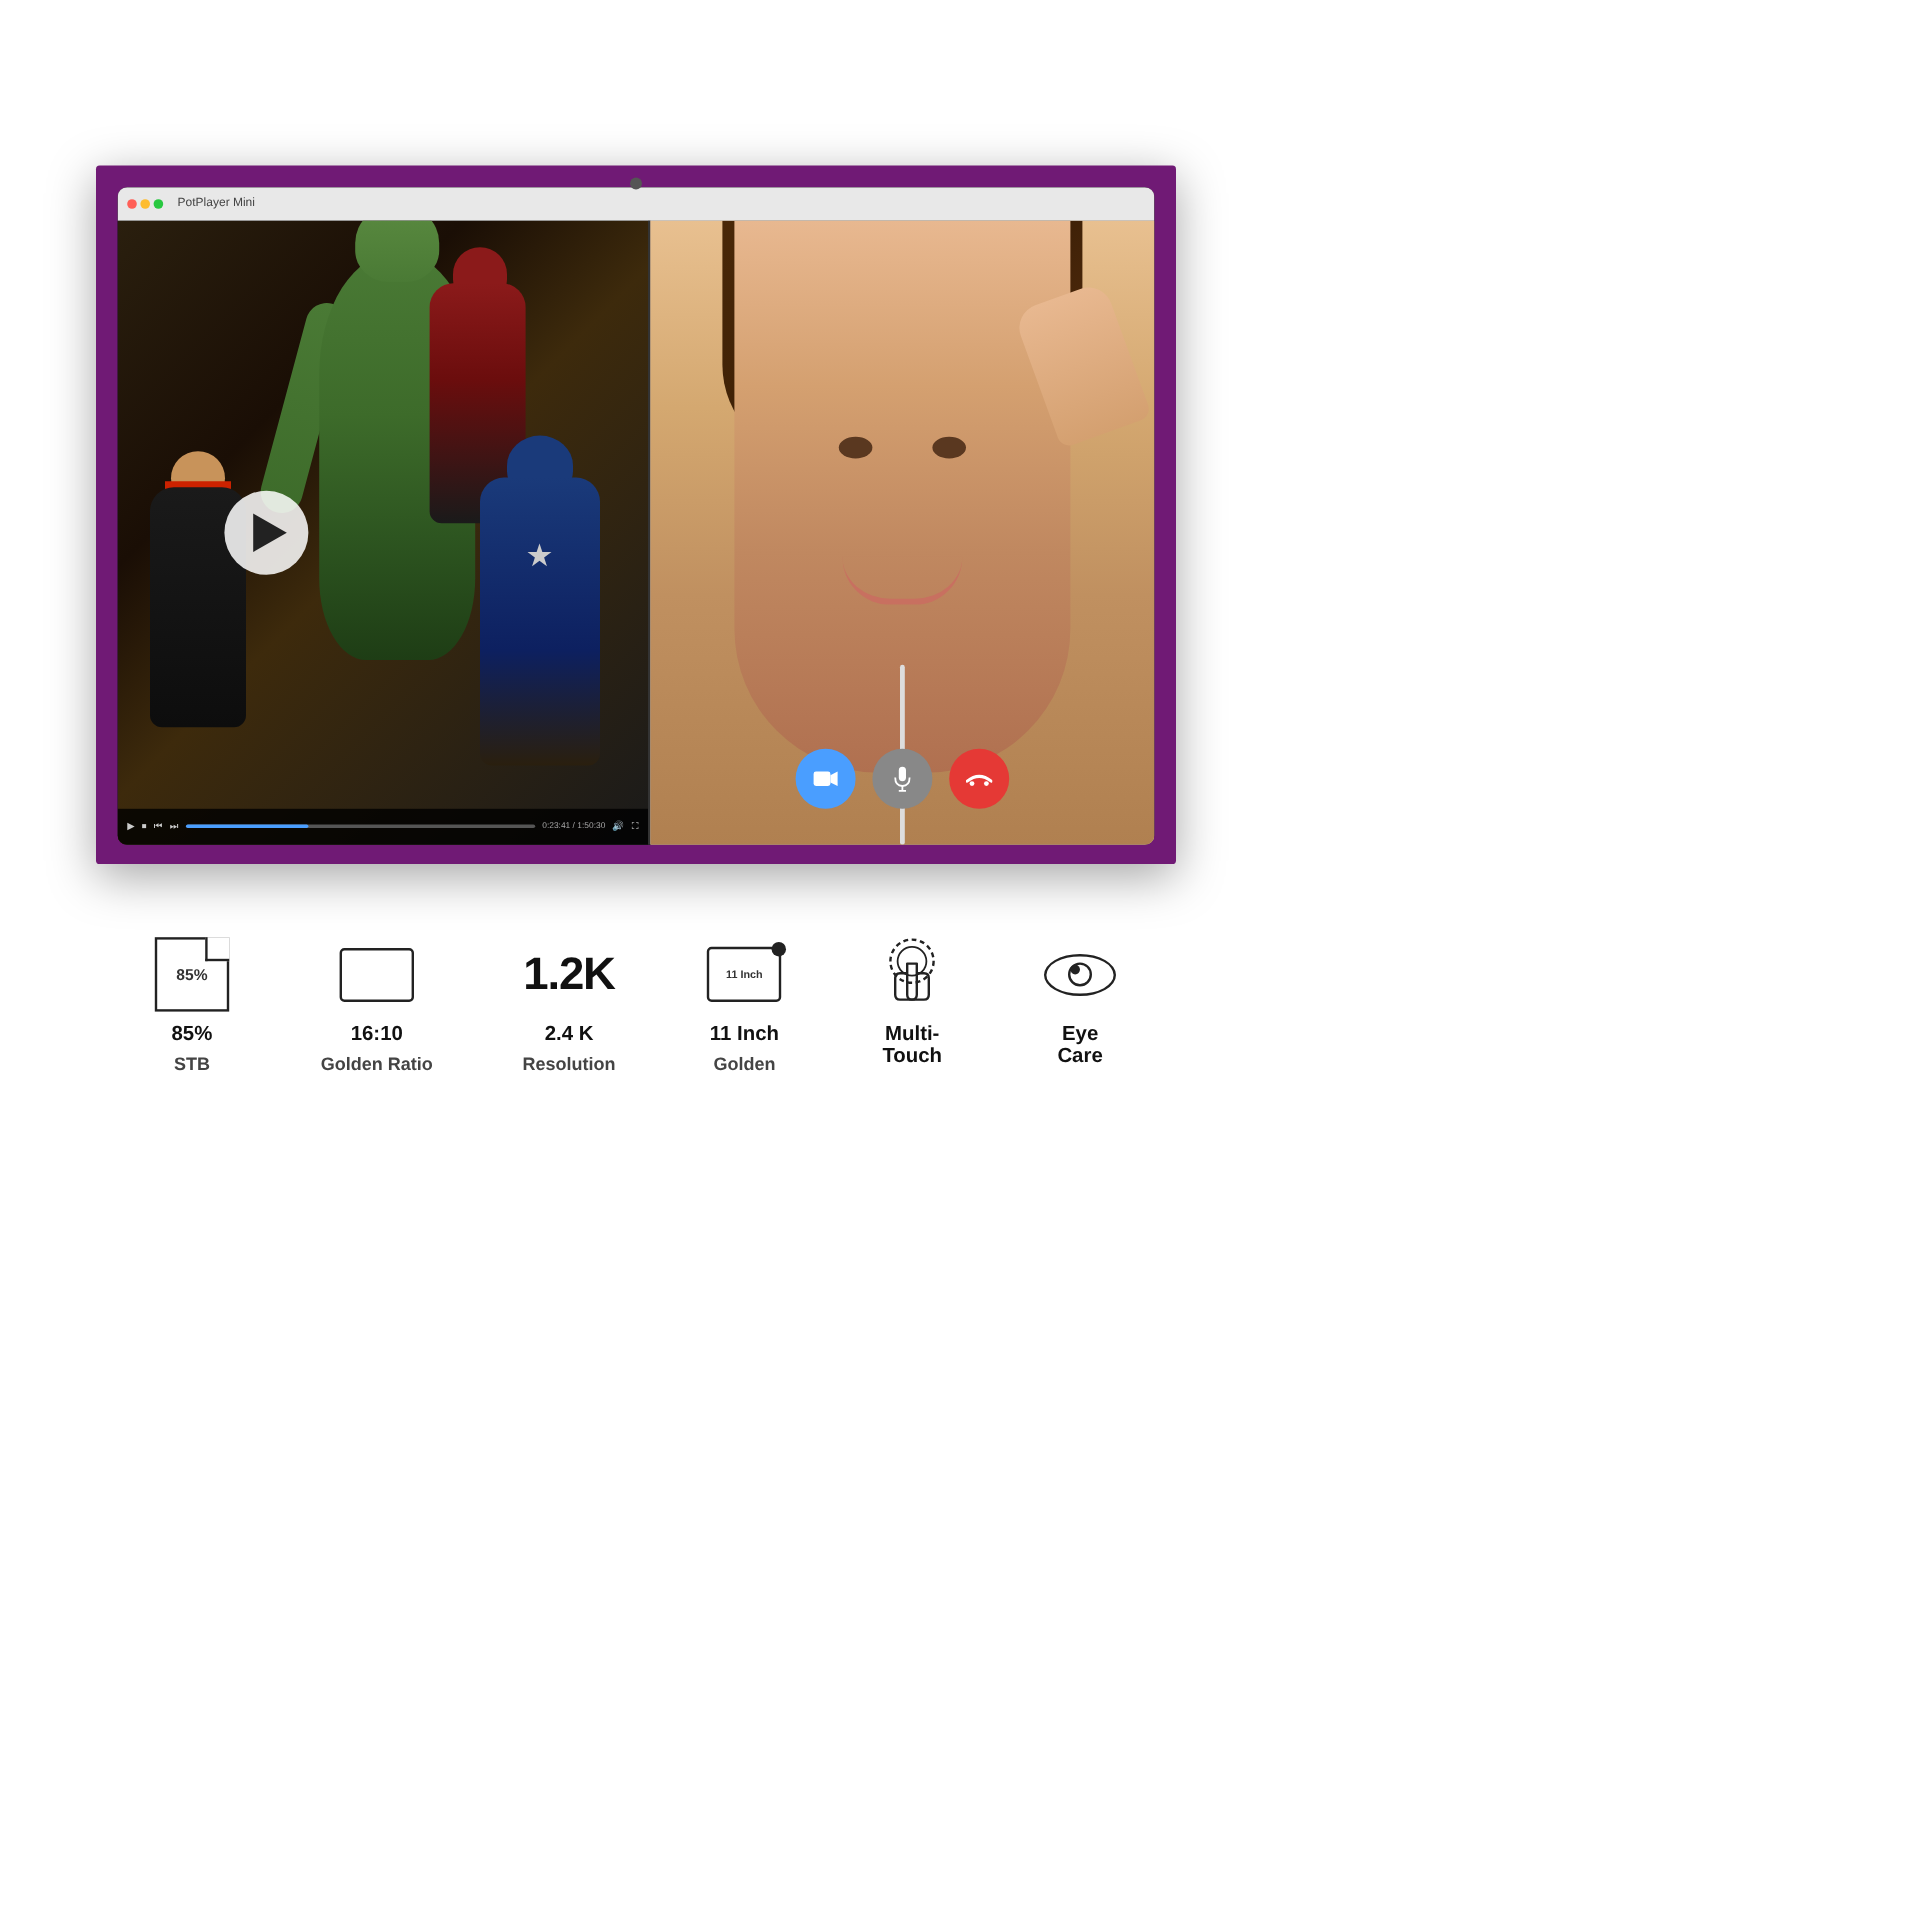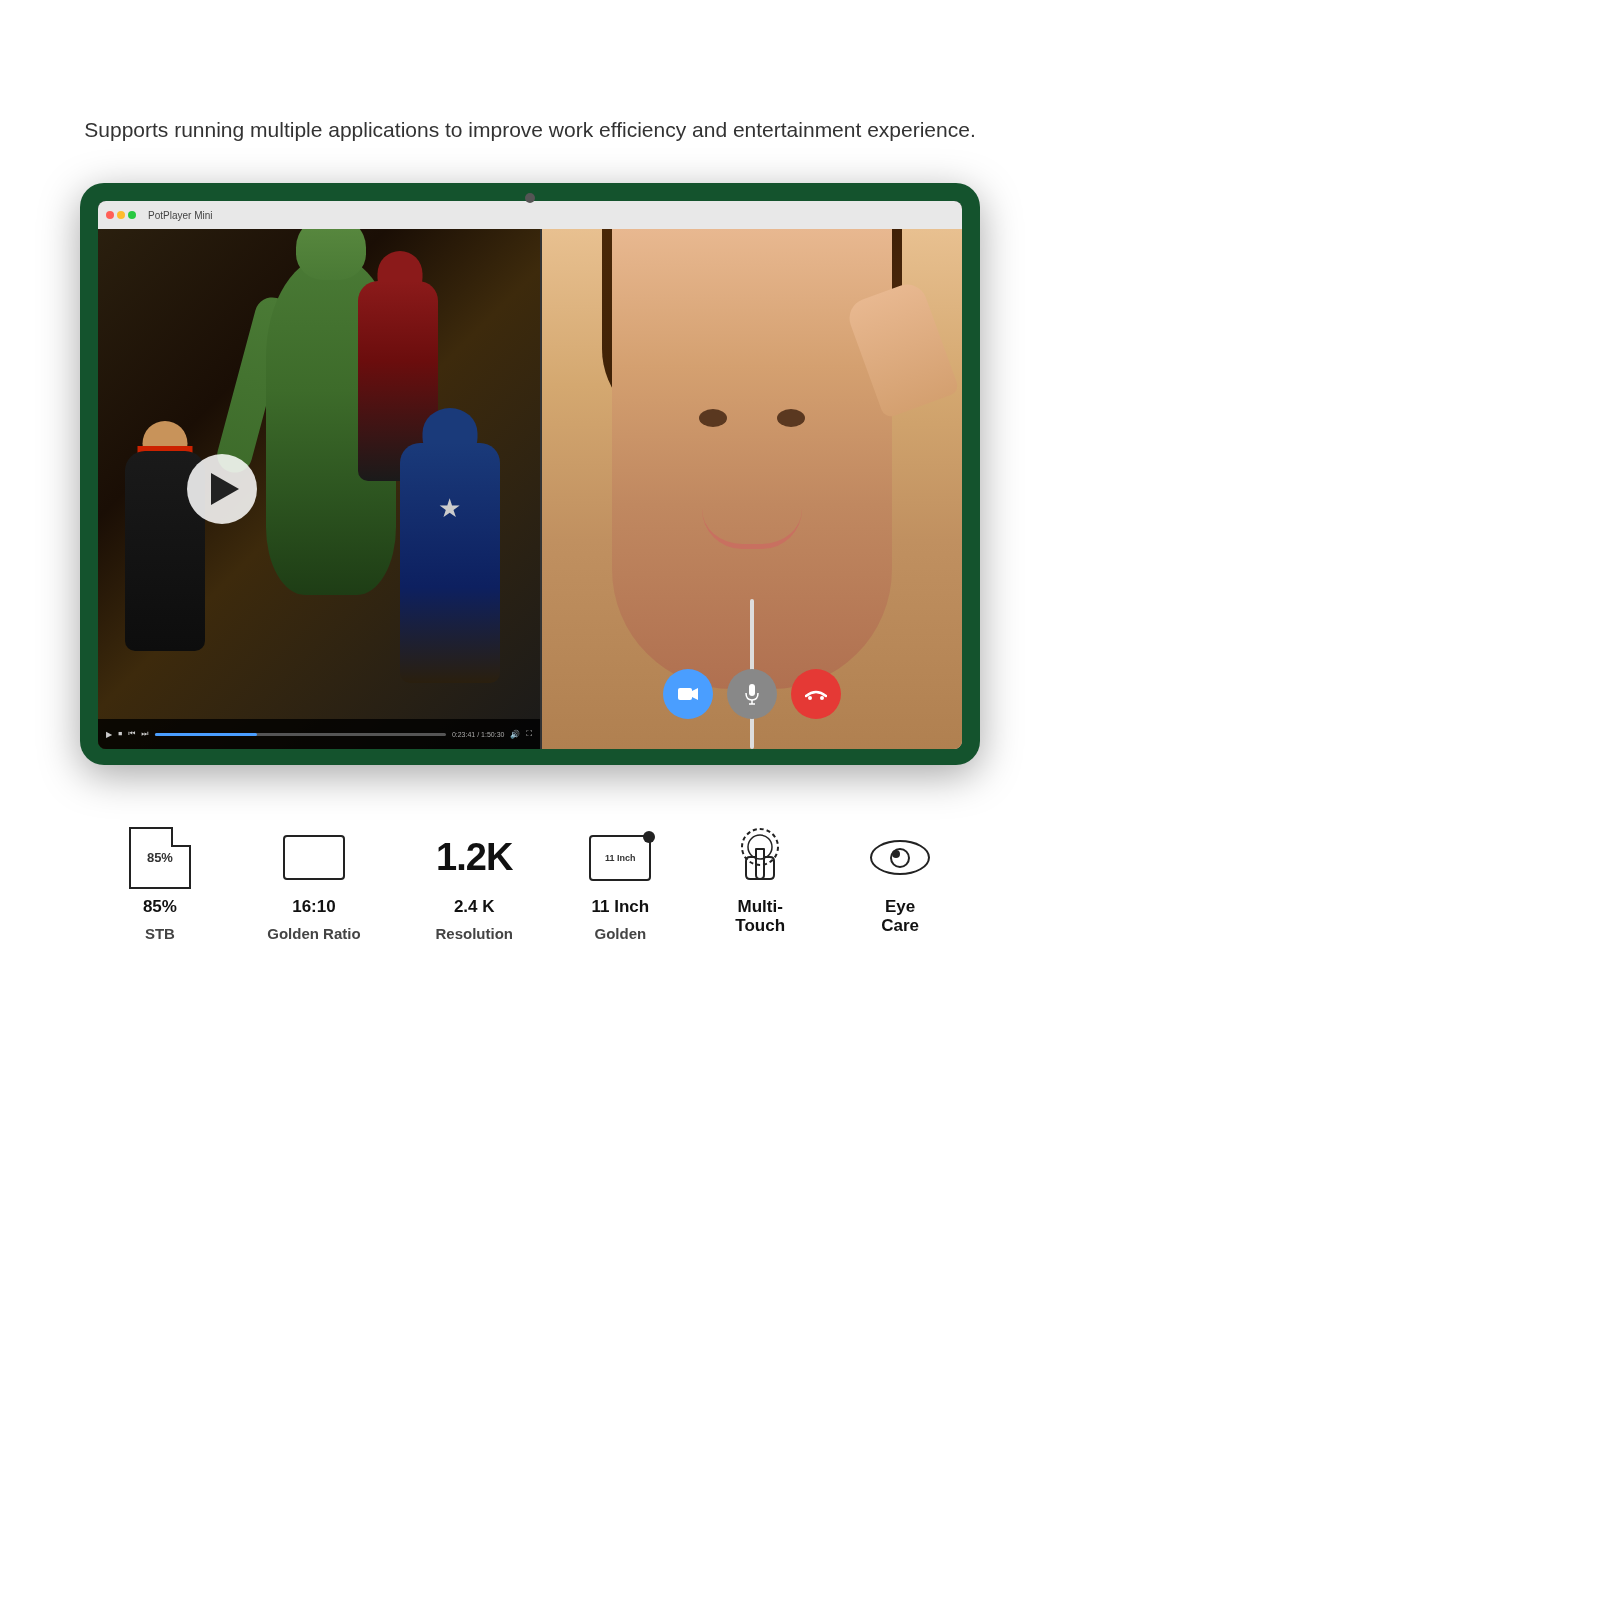--- a/index.html
+++ b/index.html
@@ -35,22 +35,22 @@
     }
 
     
     .tablet-wrapper {
       width: 900px;
       margin: 20px auto 30px;
       position: relative;
     }
     .tablet {
       width: 100%;
-      background: #14532d;
-      border-radius: 24px;
+      background: #701a75;
+      border-radius: 3px;
       padding: 18px 18px 16px;
       box-shadow: 0 10px 40px rgba(0,0,0,0.35);
       position: relative;
     }
     .tablet-camera {
       width: 10px;
       height: 10px;
       border-radius: 50%;
       background: #555;
       margin: 0 auto;
@@ -578,21 +578,20 @@
       position: absolute;
     }
   </style>
 </head>
 <body>
 
 <div class="header">
   <h1>
     <br>
   </h1>
-  <p>Supports running multiple applications to improve work efficiency and entertainment experience.</p>
 </div>
 
 <div class="tablet-wrapper">
   <div class="tablet">
     <div class="tablet-camera"></div>
     <div class="screen">
 
       <div class="screen-topbar">
         <div class="screen-topbar-dots">
           <div class="dot dot-red"></div>

